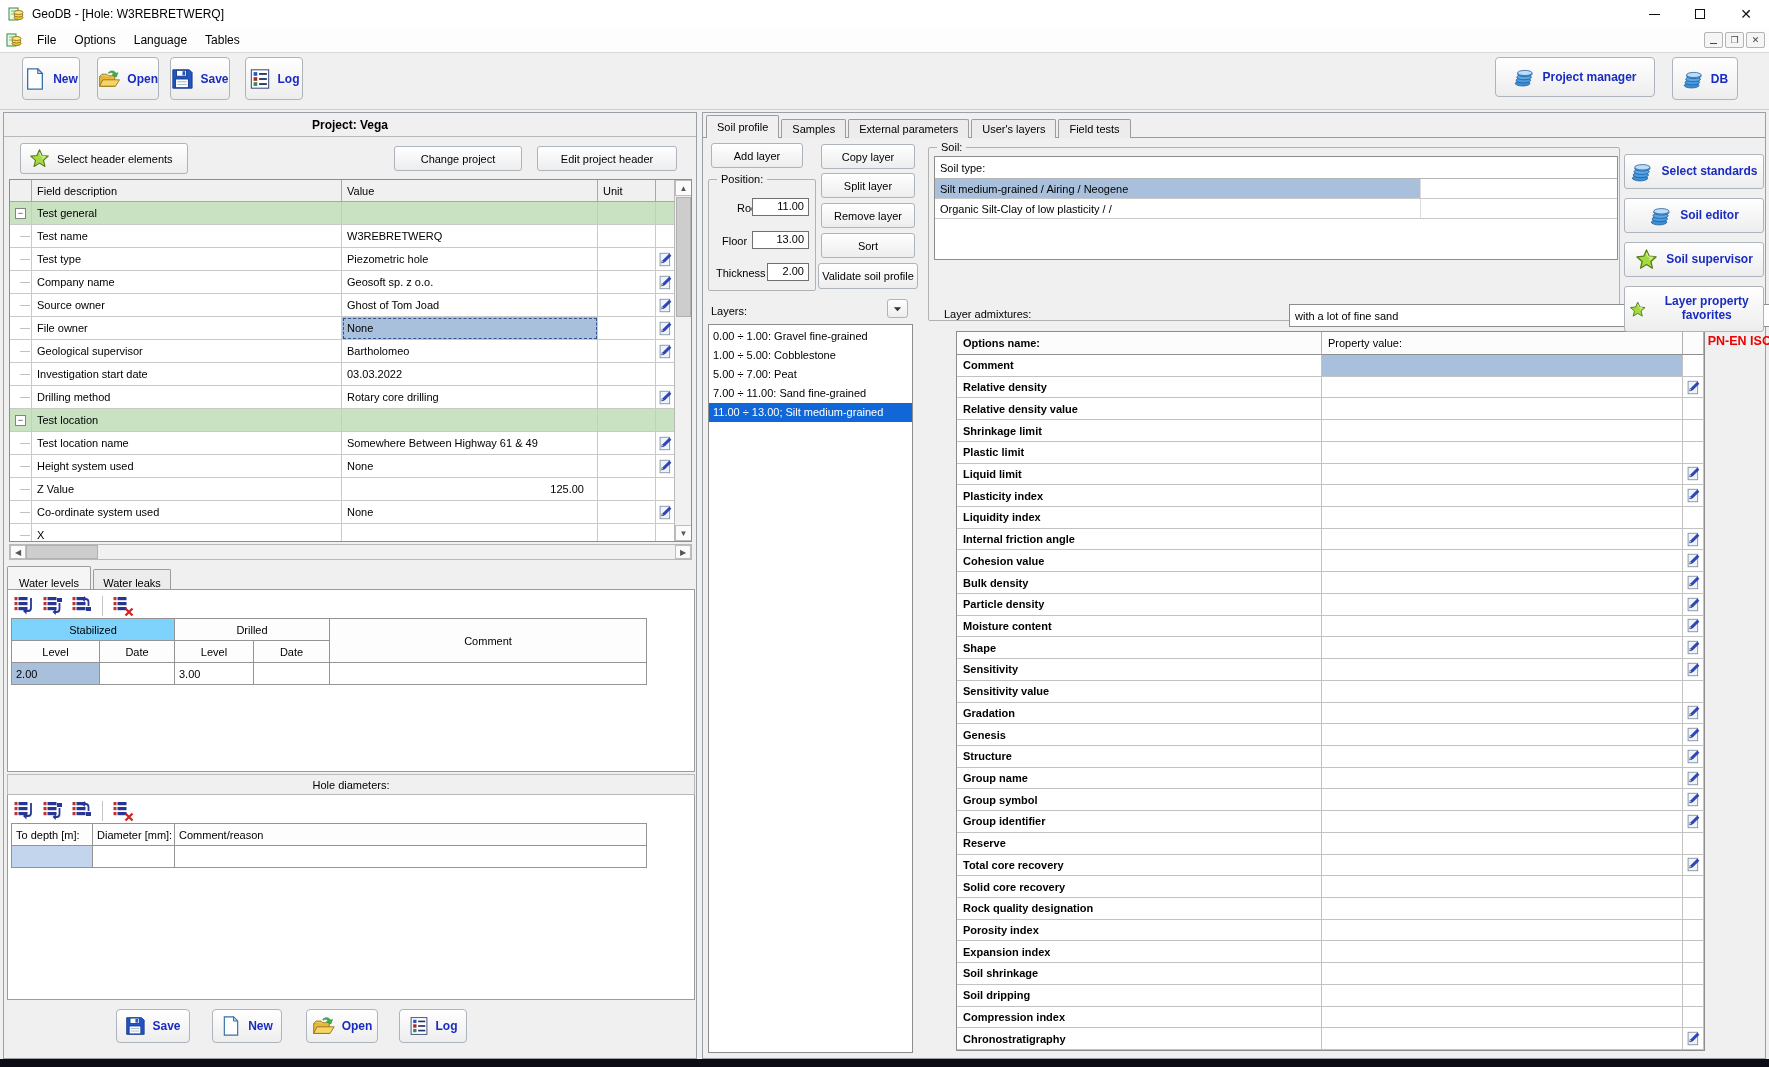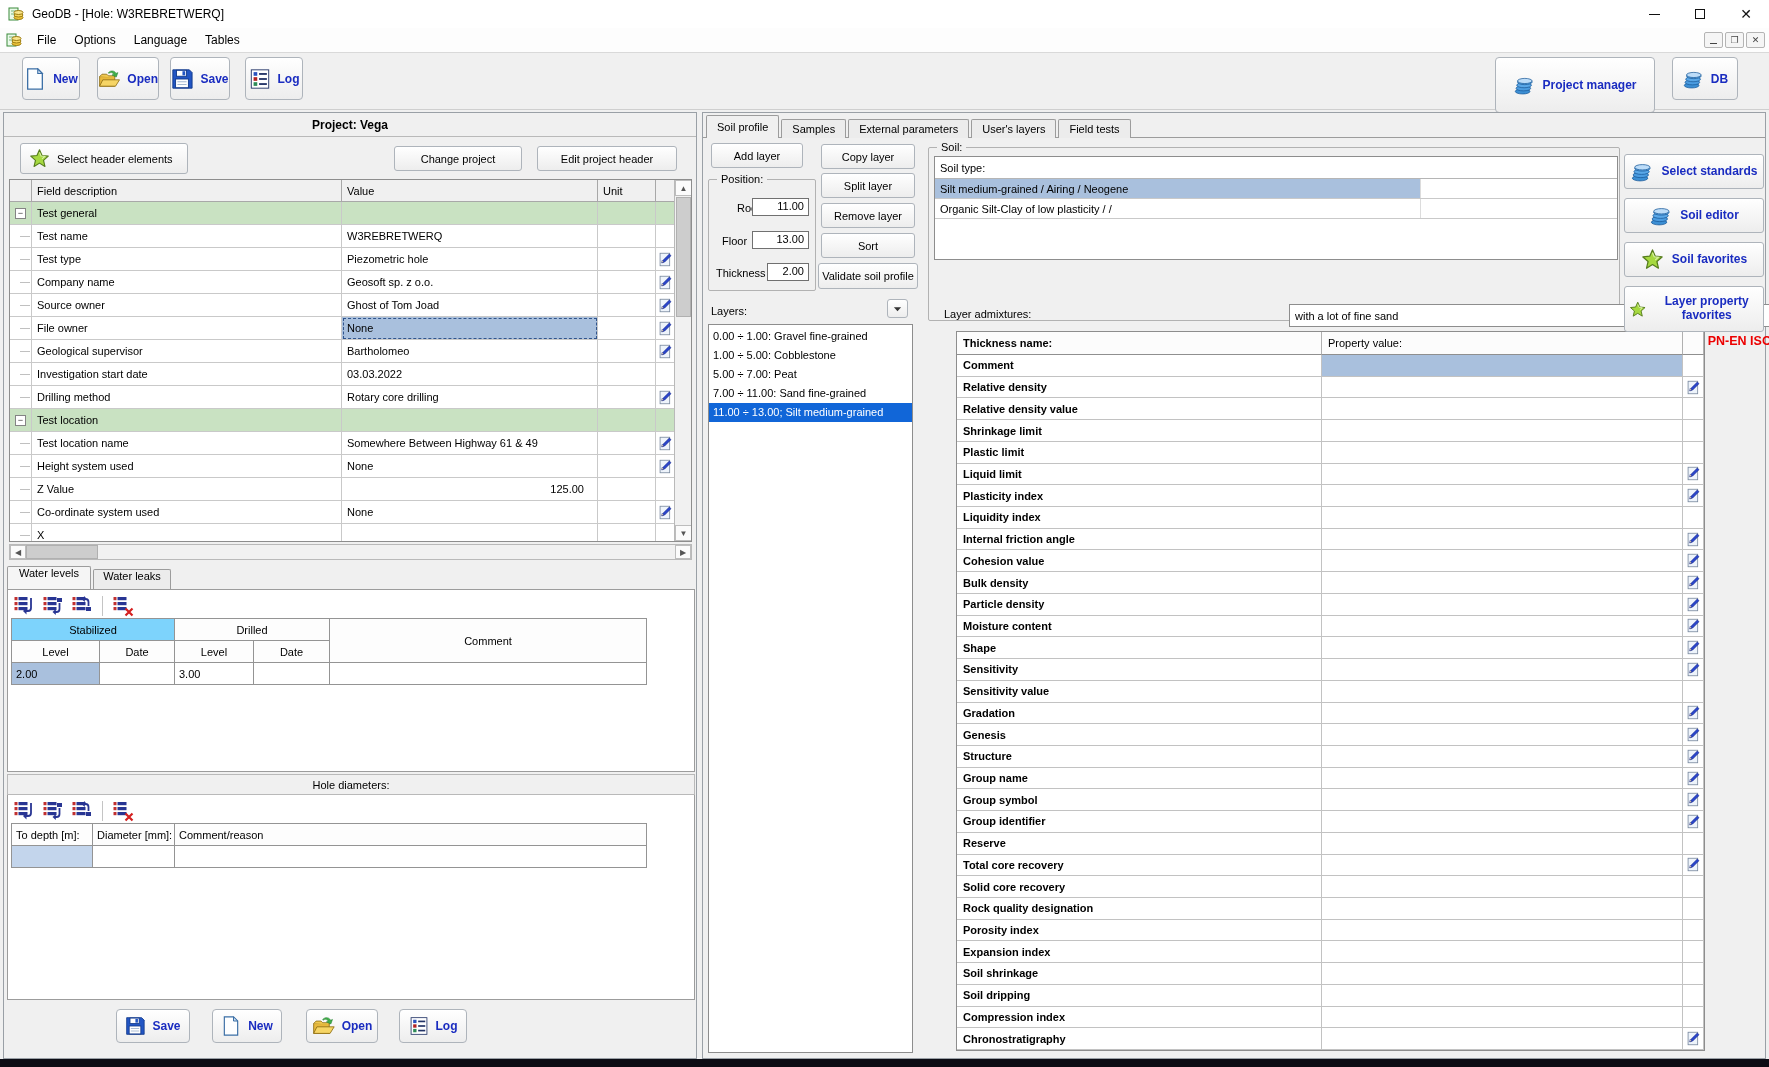--- a/index.html
+++ b/index.html
@@ -65,21 +65,21 @@
   #lgrid-vscroll { position:absolute; right:0; top:0; width:17px; height:361px; background:#f1f1f1; border-left:1px solid #b9b9b9; }
   .sb-btn { width:17px; height:16px; background:#fbfbfb; border:1px solid #bdbdbd; color:#555; font-size:8px; display:flex; align-items:center; justify-content:center; }
   .sb-btn.bottom { position:absolute; bottom:0; }
   #lgrid-vthumb { position:absolute; top:17px; left:1px; width:15px; height:120px; background:#cdcdcd; border:1px solid #b0b0b0; }
   #lgrid-hscroll { position:absolute; left:5px; top:431px; width:683px; height:16px; background:#f1f1f1; border:1px solid #b9b9b9; }
   #lgrid-hscroll .sb-btn { height:14px; width:16px; }
   #lgrid-hscroll .right { position:absolute; right:0; top:0; }
   #lgrid-hthumb { position:absolute; left:16px; top:0; width:72px; height:14px; background:#cdcdcd; border:1px solid #b0b0b0; }
 
   
-  .tab { position:absolute; display:flex; align-items:flex-start; justify-content:center; font-size:11px;
+  .tab { position:absolute; display:flex; align-items:flex-end; justify-content:center; font-size:11px;
          border:1px solid #9c9c9c; border-bottom:none; background:#ececec; border-radius:2px 2px 0 0; }
   .tab.active { background:#f5f5f5; z-index:2; }
   #wl-box { position:absolute; left:3px; top:476px; width:688px; height:183px; background:#fff; border:1px solid #9c9c9c; }
   #hd-header { position:absolute; left:3px; top:661px; width:688px; height:21px; background:#f0f0f0; border:1px solid #b9b9b9;
                display:flex; align-items:center; justify-content:center; }
   #hd-box { position:absolute; left:3px; top:682px; width:688px; height:205px; background:#fff; border:1px solid #9c9c9c; border-top:none; }
 
   .mini-toolbar { position:absolute; left:4px; top:4px; height:24px; display:flex; align-items:center; gap:5px; }
   .mini-sep { width:1px; height:20px; background:#c4c4c4; margin:0 3px; }
   .mini-btn { width:24px; height:24px; display:flex; align-items:center; justify-content:center; }
@@ -295,21 +295,21 @@
           <use href="#i-save"></use>
         </svg>
       <span class="blue-cap">Save</span>
     </div>
     <div class="btn big" style="left:245px;top:4px;width:58px;height:43px;">
       <svg class="ic" width="22" height="22">
           <use href="#i-log"></use>
         </svg>
       <span class="blue-cap">Log</span>
     </div>
-    <div class="btn big" style="left:1495px;top:4px;width:160px;height:56px;">
+    <div class="btn big" style="left:1495px;top:4px;width:160px;height:40px;">
       <svg class="ic" width="22" height="22">
           <use href="#i-db"></use>
         </svg>
       <span class="blue-cap">Project manager</span>
     </div>
     <div class="btn big" style="left:1672px;top:4px;width:66px;height:43px;">
       <svg class="ic" width="22" height="22">
           <use href="#i-db"></use>
         </svg>
       <span class="blue-cap">DB</span>
@@ -731,21 +731,21 @@
       <div id="admix-combo">
         <span>with a lot of fine sand</span>
 
       </div>
 
       <span id="std-label">PN-EN ISO 14688-1</span>
     </div>
 
     <div id="prop-grid">
       <div id="prop-header">
-        <div class="ph-name">Thickness name:</div>
+        <div class="ph-name">Options name:</div>
         <div>Property value:</div>
         <div></div>
       </div>
       <div id="prop-body">
           <div class="prow">
             <div class="pc pname">Comment</div>
             <div class="pc pval sel"></div>
             <div class="pc pedit"></div>
           </div>
           <div class="prow">
@@ -1024,21 +1024,21 @@
         <div class="btn">
           <svg class="ic" width="23" height="23">
             <use href="#i-db"></use>
           </svg>
           <div class="side-lbl">Soil editor</div>
         </div>
         <div class="btn">
           <svg class="ic" width="23" height="23">
             <use href="#i-star"></use>
           </svg>
-          <div class="side-lbl">Soil favorites</div>
+          <div class="side-lbl">Soil supervisor</div>
         </div>
         <div class="btn">
           <svg class="ic" width="23" height="23">
             <use href="#i-star"></use>
           </svg>
           <div class="side-lbl">Layer property favorites</div>
         </div>
       </div>
   </div>
 

